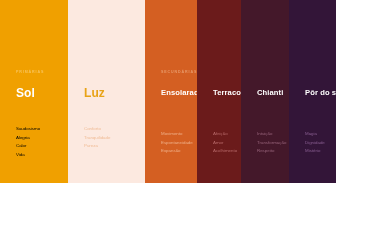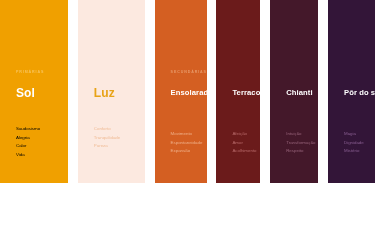--- a/index.html
+++ b/index.html
@@ -1,15 +1,15 @@
 <!DOCTYPE html>
 <html><head>
 <meta charset="utf-8">
 <style>
-  * { margin:0; padding:0; box-sizing:border-box;justify-content:space-between; }
+  * { margin:0; padding:0; box-sizing:border-box; }
   html, body {
     width:375px; height:183px;
     font-family:"Liberation Sans", sans-serif;
     overflow:hidden;
   }
   #palette {
     display:flex;
     width:375px; height:183px;
   }
   .col {
@@ -63,21 +63,21 @@
     <div class="col primary" style="width: 68px; background: rgb(240, 160, 0);">
       <div class="section-label" style="color: rgb(248, 195, 90);">PRIMÁRIAS</div>
       <div class="swatch-title" style="color: rgb(255, 255, 255);">Sol</div>
       <div class="keywords">
         <span class="kw">Saudosismo</span>
         <span class="kw">Alegria</span>
         <span class="kw">Calor</span>
         <span class="kw">Vida</span>
       </div>
     </div>
-    <div class="col primary" style="width: 67px; background: rgb(252, 233, 224); padding-left: 24px;">
+    <div class="col primary" style="width: 77px; background: rgb(252, 233, 224); padding-left: 24px;">
       <div class="swatch-title" style="color: rgb(232, 163, 23);">Luz</div>
       <div class="keywords" style="color: rgb(240, 188, 150);">
         <span class="kw">Conforto</span>
         <span class="kw">Tranquilidade</span>
         <span class="kw">Pureza</span>
       </div>
     </div>
     <div class="col secondary" style="width: 52px; background: rgb(212, 95, 34);">
       <div class="section-label" style="color: rgb(232, 154, 106);">SECUNDÁRIAS</div>
       <div class="swatch-title" style="color: rgb(255, 255, 255);">Ensolarado</div>

